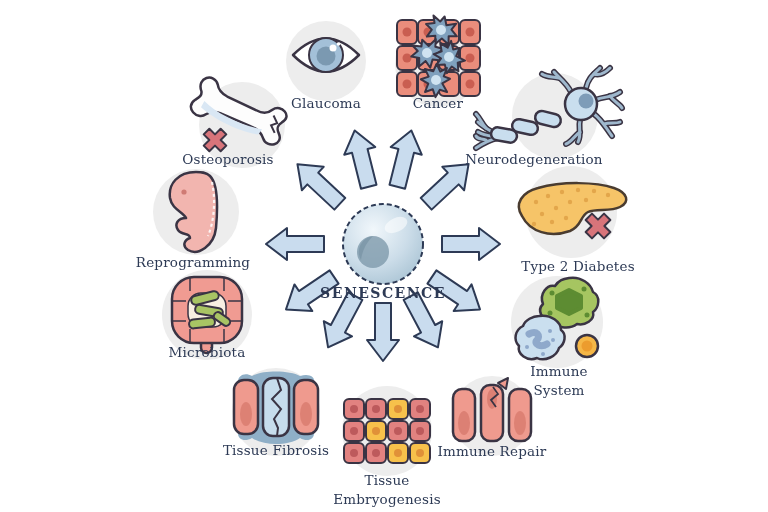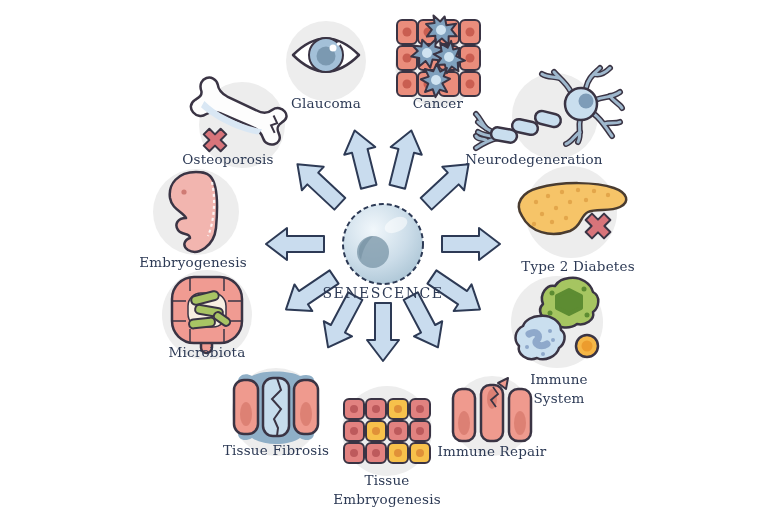--- a/index.html
+++ b/index.html
@@ -9,31 +9,31 @@
   .halo{position:absolute;left:0;top:0;width:86px;height:86px;transform:translate(-50%,-50%);
         background:#ededed;border-radius:50%;}
   .icon{position:absolute;left:0;top:0;transform:translate(-50%,-50%);overflow:visible;}
   .label{position:absolute;left:0;transform:translateX(-50%);text-align:center;white-space:nowrap;
          font-weight:normal;font-size:13.5px;line-height:1.42;color:#2d3a55;letter-spacing:.2px;}
   
   .n-glaucoma{left:326px;top:55px}   .n-glaucoma .halo{width:80px;height:80px;top:6px} .n-glaucoma .label{top:39px}
   .n-cancer{left:438px;top:58px}     .n-cancer .halo{top:6px}                          .n-cancer .label{top:36px}
   .n-neuro{left:549px;top:112px}     .n-neuro .halo{left:6px;top:4px}                  .n-neuro .label{left:-15px;top:38px}
   .n-diabetes{left:571px;top:212px}  .n-diabetes .halo{width:92px;height:92px}         .n-diabetes .label{left:7px;top:45px}
-  .n-immune{left:559px;top:322px}    .n-immune .halo{width:92px;height:92px;left:-2px} .n-immune .label{top:48px;width:84px;white-space:normal}
+  .n-immune{left:559px;top:322px}    .n-immune .halo{width:92px;height:92px;left:-2px} .n-immune .label{top:40px;width:84px;white-space:normal}
   .n-repair{left:492px;top:411px}    .n-repair .halo{width:80px;height:80px;top:5px}   .n-repair .label{top:31px}
   .n-reprog{left:387px;top:431px}    .n-reprog .halo{width:90px;height:90px}           .n-reprog .label{top:40px;width:150px;white-space:normal}
   .n-fibrosis{left:276px;top:408px}  .n-fibrosis .halo{width:88px;height:88px;top:4px} .n-fibrosis .label{top:33px}
   .n-microbiota{left:207px;top:315px}.n-microbiota .halo{width:90px;height:90px}       .n-microbiota .label{top:28px}
   .n-embryo{left:196px;top:212px}                                                      .n-embryo .label{left:-3px;top:41px}
   .n-osteo{left:234px;top:119px}     .n-osteo .halo{left:8px;top:6px}                  .n-osteo .label{left:-6px;top:31px}
   
   .hub{position:absolute;left:383px;top:244px;}
   .hub-cell{position:absolute;left:0;top:0;transform:translate(-50%,-50%);overflow:visible;}
-  .hub-label{position:absolute;left:0;top:41px;transform:translateX(-50%);font-weight:normal;
+  .hub-label{position:absolute;left:0;top:41px;transform:translateX(-50%);font-weight:bold;
              font-size:14px;color:#2d3a55;letter-spacing:1.5px;white-space:nowrap;}
   .arrow{position:absolute;left:0;top:0;width:36px;height:62px;overflow:visible;
          transform:translate(-50%,-50%) rotate(var(--a)) translateY(-88px);}
 </style>
 </head>
 <body>
 
 <div id="canvas">
 
   <div class="hub">
@@ -339,21 +339,21 @@
     <div class="label">Microbiota</div>
   </div>
 
   <div class="node n-embryo">
     <div class="halo"></div>
     <svg class="icon" width="60" height="84" viewBox="0 0 60 84">
       <path d="M30,2 C12,2 2,14 4,28 C6,40 18,42 20,48 C12,48 8,54 12,60 C16,66 24,62 24,68 C18,70 16,76 22,80 C32,86 48,76 50,58 C52,36 52,14 44,6 C40,2 35,2 30,2 Z" fill="#f2b5af" stroke="#3a3444" stroke-width="2.5" stroke-linejoin="round"></path>
       <path d="M46,12 C50,30 48,52 42,66" fill="none" stroke="#ffffff" stroke-width="2.2" stroke-dasharray="3,3" opacity="0.85"></path>
       <circle cx="18" cy="22" r="2.6" fill="#cf7b74"></circle>
     </svg>
-    <div class="label">Embryogenesis</div>
+    <div class="label">Reprogramming</div>
   </div>
 
   <div class="node n-osteo">
     <div class="halo"></div>
     <svg class="icon" width="118" height="86" viewBox="0 0 118 86">
       <g transform="rotate(20 59 40)">
         <path d="M20,28 C10,16 26,6 33,16 C35,20 40,23 46,24 L78,27 C84,28 90,26 93,21 C99,12 115,20 106,30 C103,34 103,37 107,41 C116,50 101,60 94,51 C90,46 85,44 79,44 L45,42 C39,42 35,44 32,48 C26,57 9,49 17,38 C20,34 22,32 20,28 Z" fill="#fdfdfd" stroke="#3a3444" stroke-width="2.5" stroke-linejoin="round"></path>
         <path d="M26,36 C42,44 70,46 90,43 L88,49 C70,53 42,50 25,43 Z" fill="#d9e7f4"></path>
         <path d="M96,26 L102,32 L97,36 L103,42" fill="none" stroke="#3a3444" stroke-width="2"></path>
       </g>

